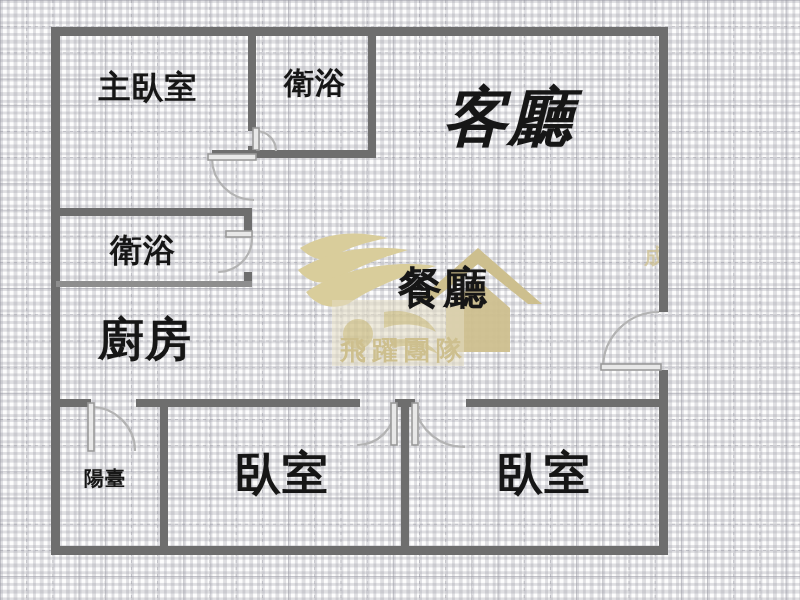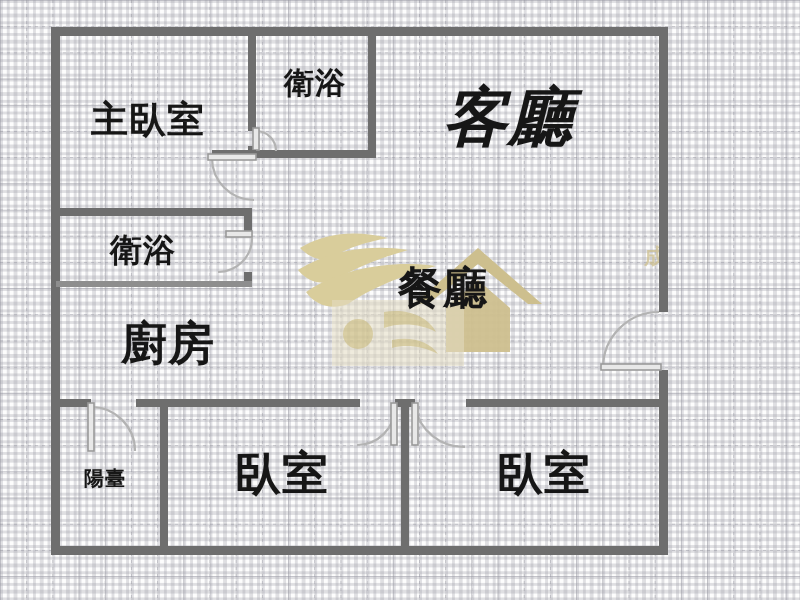--- a/index.html
+++ b/index.html
@@ -90,20 +90,21 @@
 
     <rect x="36" y="88" width="132" height="66" fill="#e3dcc2" opacity="0.55"></rect>
 
     <g fill="#c9b978" opacity="0.55">
       <circle cx="62" cy="122" r="15"></circle>
       <path d="M88 100 C 110 96, 132 104, 140 120 C 126 112, 104 110, 88 116 Z"></path>
       <path d="M96 128 C 116 124, 134 130, 142 142 C 126 134, 110 132, 96 136 Z"></path>
     </g>
   </svg>
 
+  <div class="wm-text" id="wm-cn" style="left: 404px; top: 350px; font-size: 26px; letter-spacing: 6px; color: rgb(205, 191, 142);">飛躍團隊</div>
   <div class="wm-text" id="wm-edge" style="opacity: 0.75; left: 655px; top: 257px; font-size: 22px; color: rgb(205, 191, 142);">成</div>
 
   <svg id="plan-svg" width="800" height="600" viewBox="0 0 800 600">
 
     <defs>
       <style>
         .w   { fill: #6e6e6e; }
         .wl  { fill: #8e8e8e; }
         .arc { fill: none; stroke: #b3b3b3; stroke-width: 2.2; }
         .leaf{ fill: #e8e8e8; stroke: #9a9a9a; stroke-width: 1.6; }
@@ -168,24 +169,24 @@
 
     <path class="arc" d="M 415 407 A 50 50 0 0 0 465 447" transform="translate(0,0)"></path>
     <rect class="leaf" x="412" y="403" width="6" height="42"></rect>
 
     <path class="arc" d="M 659 312 A 56 56 0 0 0 603 368"></path>
     <rect class="leaf" x="601" y="364" width="60" height="6"></rect>
 
   </svg>
 
   <div id="labels">
-      <div class="room-label" style="left: 148px; top: 119px; font-size: 37px; color: rgb(22, 22, 22);">主臥室</div>
+      <div class="room-label" style="left: 148px; top: 87px; font-size: 32px; color: rgb(22, 22, 22);">主臥室</div>
       <div class="room-label" style="left: 315px; top: 83px; font-size: 30px; color: rgb(22, 22, 22);">衛浴</div>
       <div class="room-label" style="left: 508px; top: 117px; font-size: 64px; color: rgb(22, 22, 22); font-style: italic;">客廳</div>
       <div class="room-label" style="left: 143px; top: 250px; font-size: 32px; color: rgb(22, 22, 22);">衛浴</div>
-      <div class="room-label" style="left: 168px; top: 343px; font-size: 46px; color: rgb(22, 22, 22);">廚房</div>
+      <div class="room-label" style="left: 145px; top: 343px; font-size: 46px; color: rgb(22, 22, 22); font-family: Liberation Mono, monospace;">廚房</div>
       <div class="room-label" style="left: 443px; top: 288px; font-size: 44px; color: rgb(22, 22, 22);">餐廳</div>
       <div class="room-label" style="left: 105px; top: 478px; font-size: 20px; color: rgb(22, 22, 22);">陽臺</div>
       <div class="room-label" style="left: 282px; top: 473px; font-size: 46px; color: rgb(22, 22, 22);">臥室</div>
       <div class="room-label" style="left: 544px; top: 473px; font-size: 46px; color: rgb(22, 22, 22);">臥室</div>
     </div>
 
 </div>
 
 </body></html>

